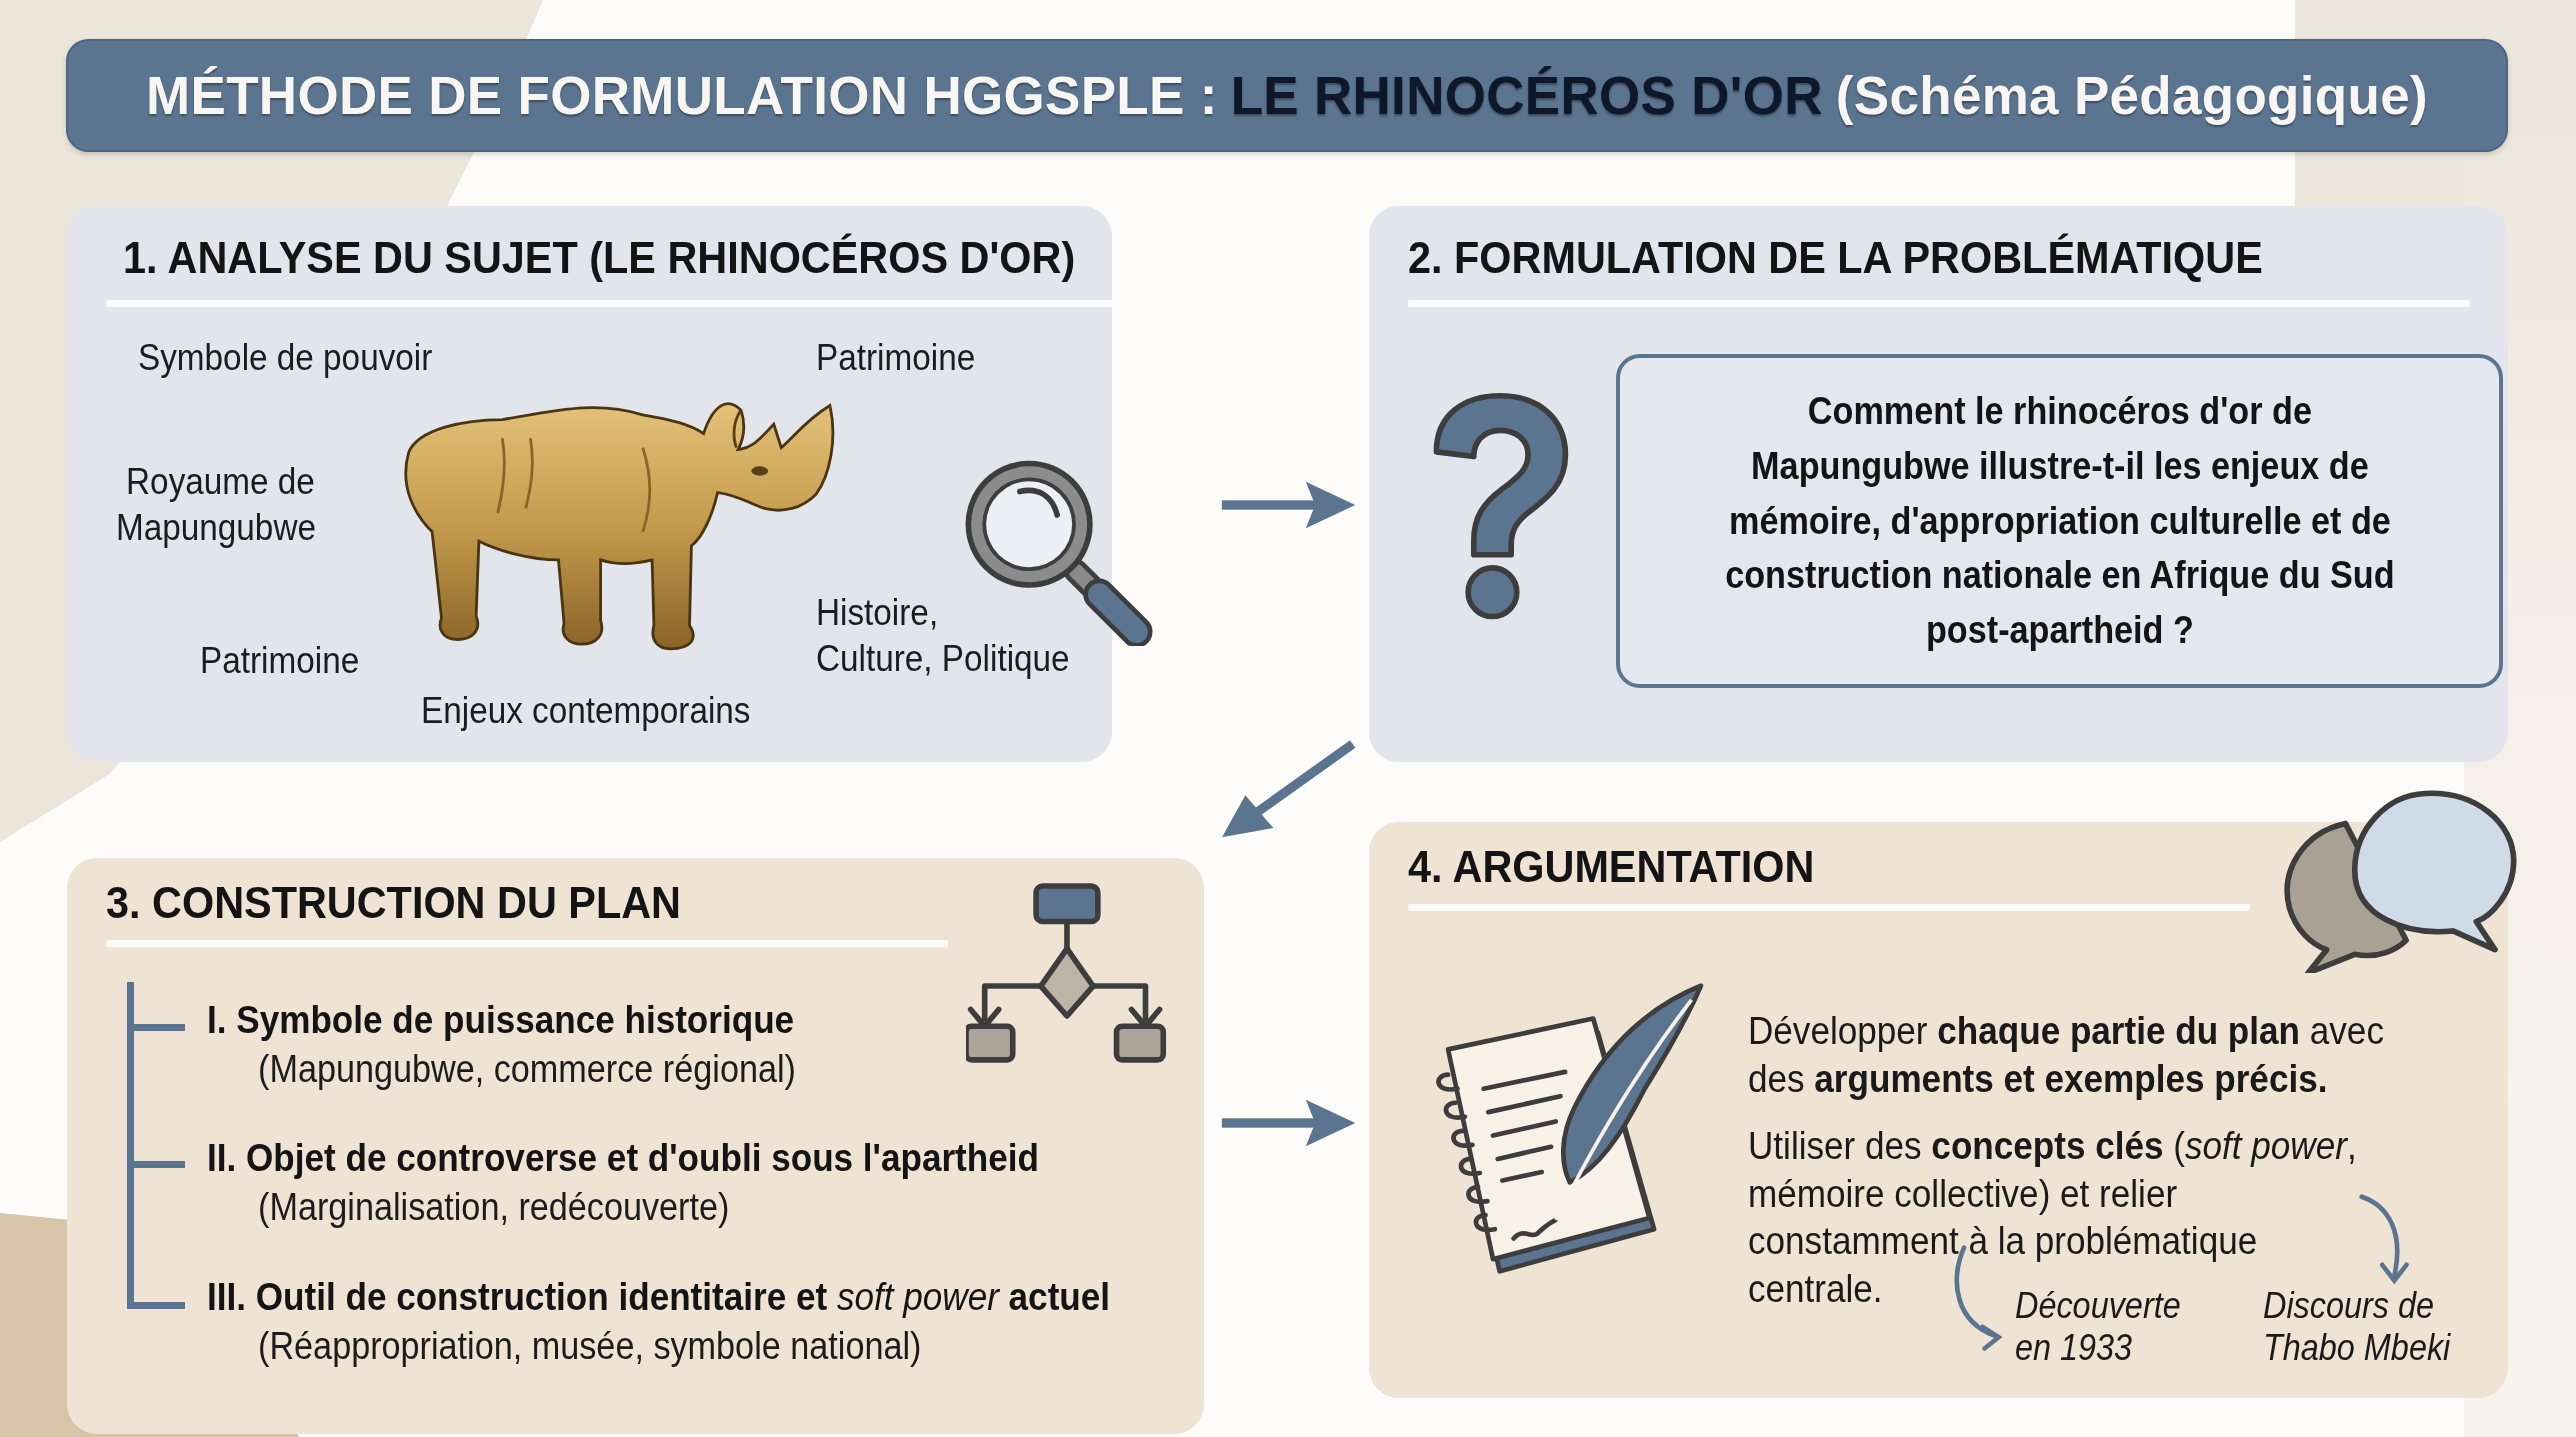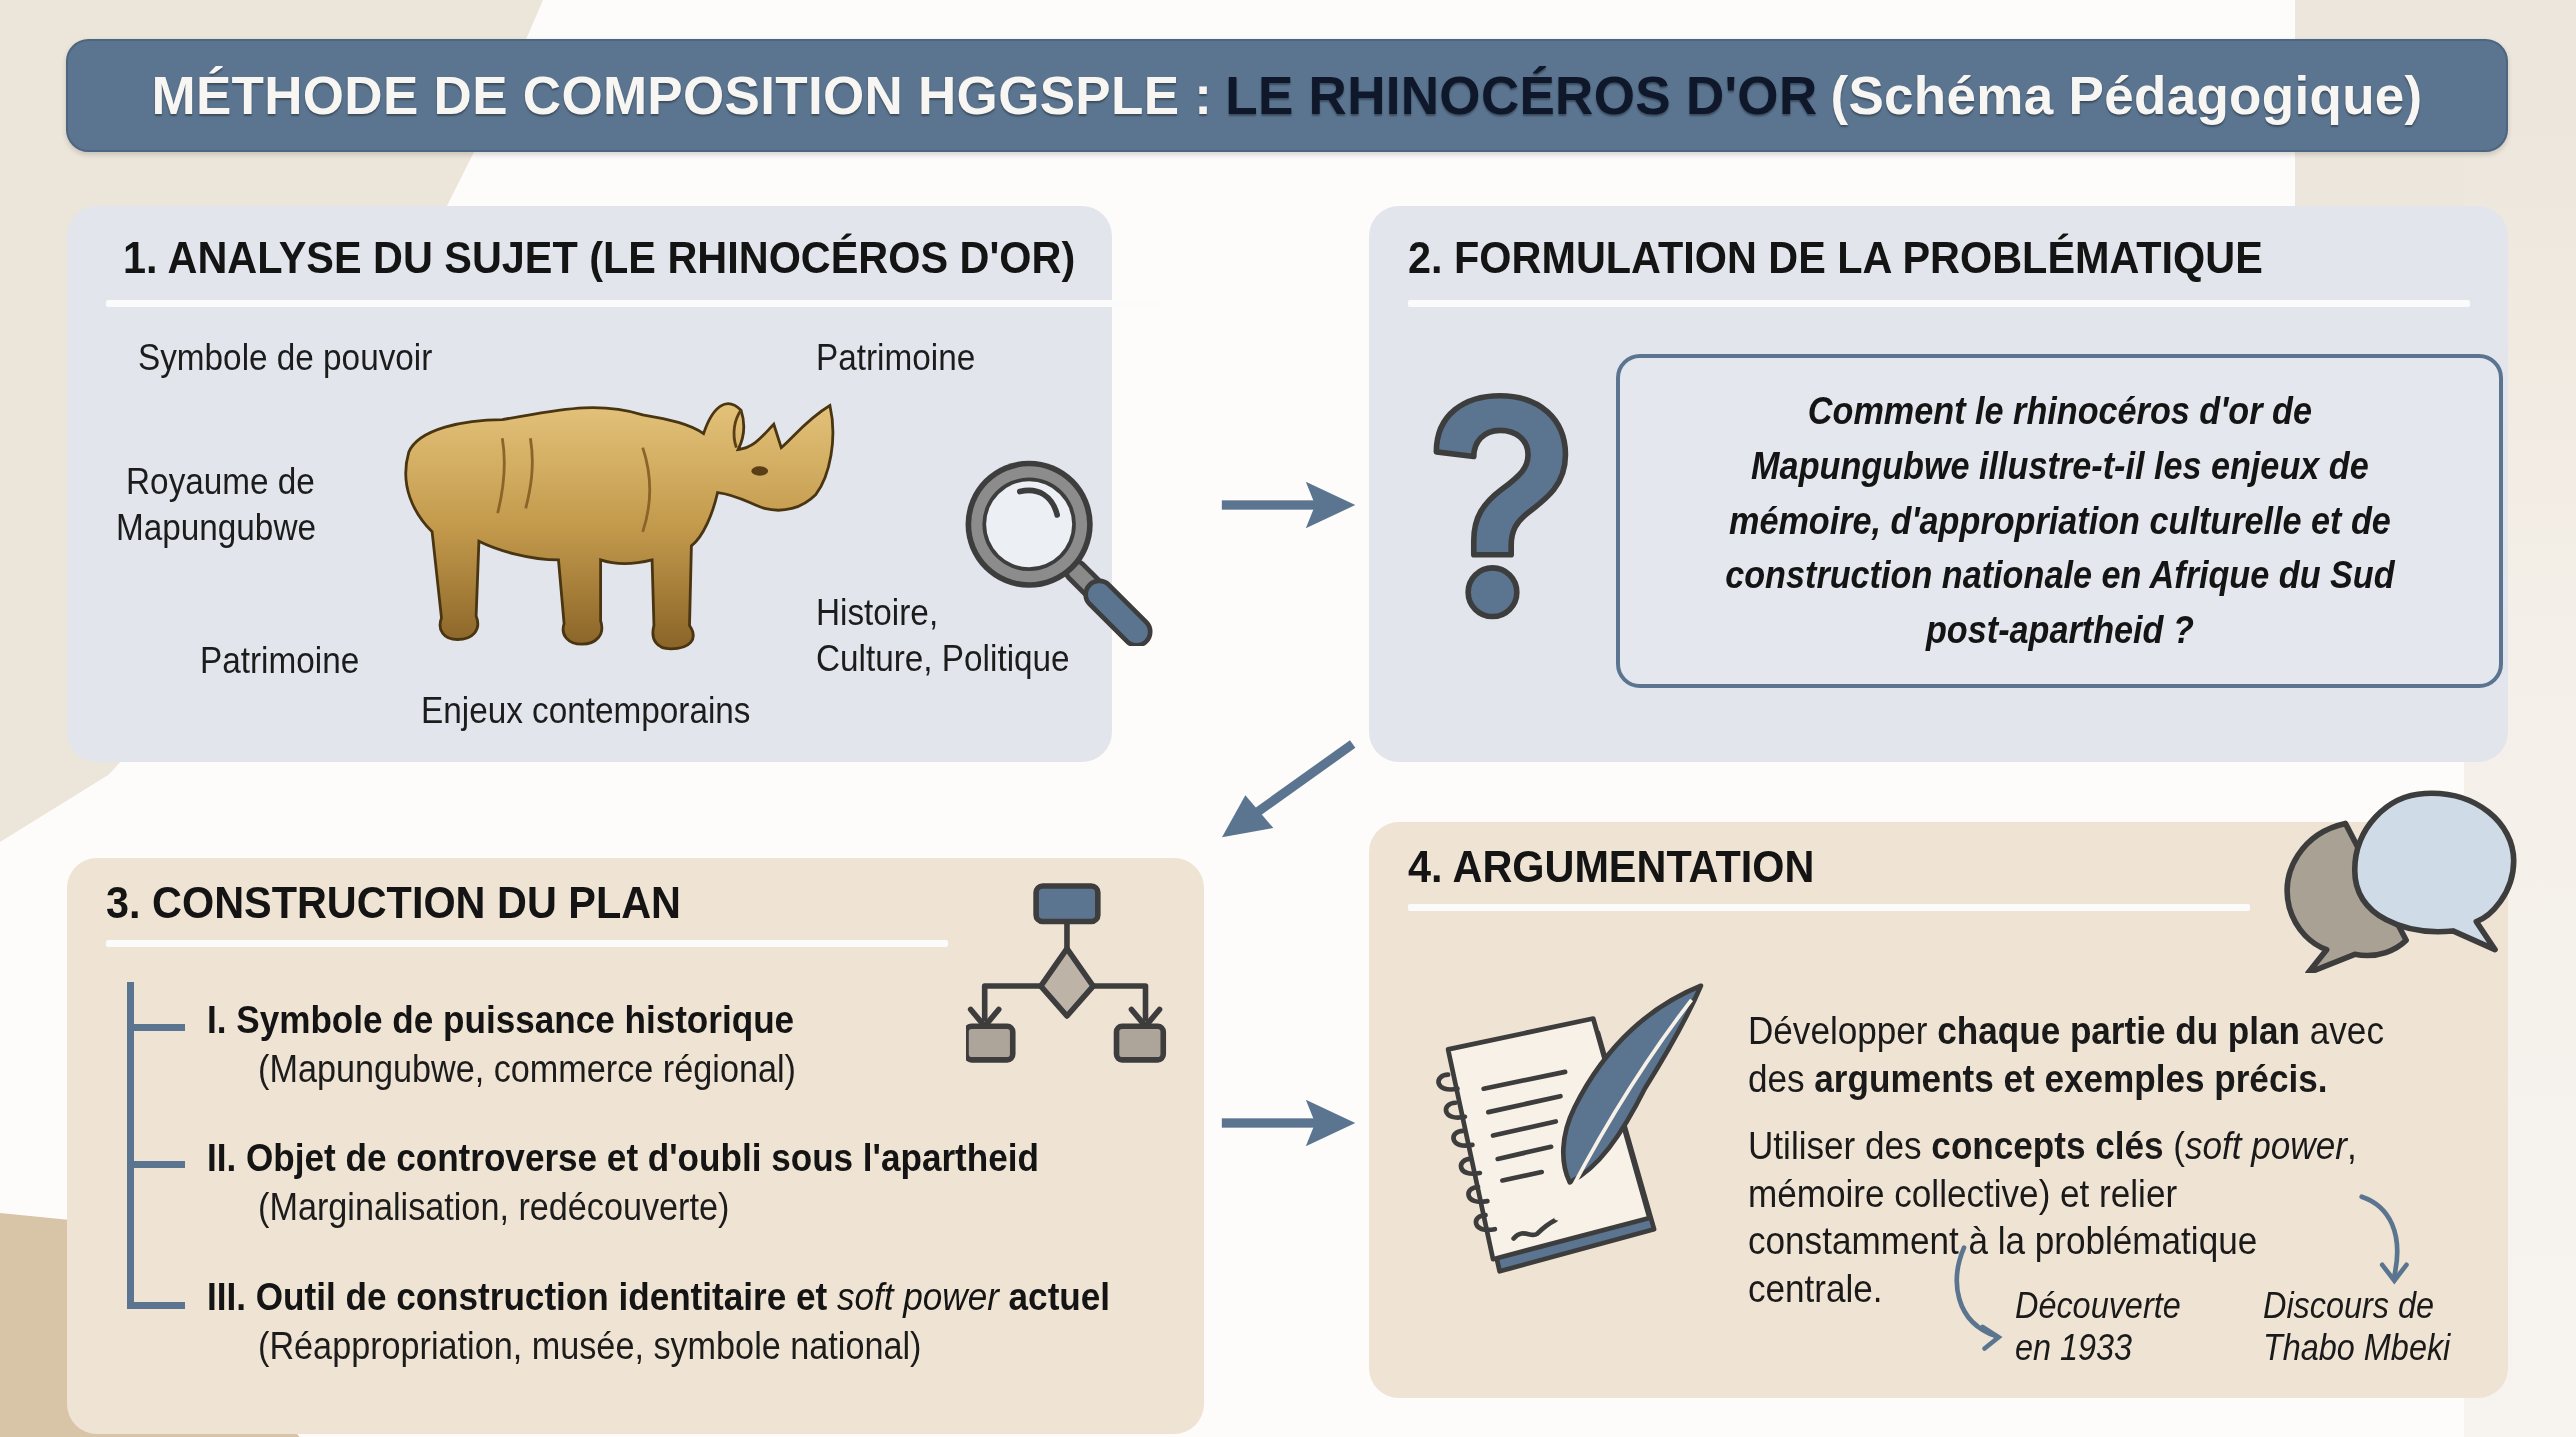--- a/index.html
+++ b/index.html
@@ -65,21 +65,20 @@
   .label {
     position: absolute; font-size: 37px; color: #1c1c1c; line-height: 1.25;
     transform: scaleX(0.9); transform-origin: left top; white-space: nowrap;
   }
   .arrow { position: absolute; }
   .q-box {
     position: absolute; left: 247px; top: 148px; width: 887px; height: 334px;
     border: 4.7px solid #5b7590; border-radius: 24px; background: #e4e8ee;
     display: flex; align-items: center; justify-content: center; text-align: center;
     padding: 19px 30px;
-    font-style: italic;
   }
   .q-text {
     font-weight: bold; font-size: 38px; line-height: 1.44; color: #141414;
     transform: scaleX(0.9);
   }
   .plan-item { position: absolute; left: 140px; }
   .plan-title {
     font-weight: bold; font-size: 39px; color: #141414; white-space: nowrap;
     transform: scaleX(0.9); transform-origin: left top;
   }
@@ -101,21 +100,21 @@
 </style>
 </head>
 <body>
 
 <div class="bg-paper-left"></div>
 <div class="bg-paper-right"></div>
 <div class="bg-paper-right2"></div>
 <div class="bg-torn-bottom"></div>
 
 <div class="title-bar">
-  <span>MÉTHODE DE COMPOSITION HGGSPLE :</span>
+  <span>MÉTHODE DE FORMULATION HGGSPLE :</span>
   <span class="accent">LE RHINOCÉROS D'OR</span>
   <span>(Schéma Pédagogique)</span>
 </div>
 
 <div class="panel blue" id="p1">
   <div class="panel-heading">1. ANALYSE DU SUJET (LE RHINOCÉROS D'OR)</div>
   <div class="panel-rule"></div>
 
   <div class="label" style="left:71px; top:129px;">Symbole de pouvoir</div>
   <div class="label" style="left:749px; top:129px;">Patrimoine</div>

